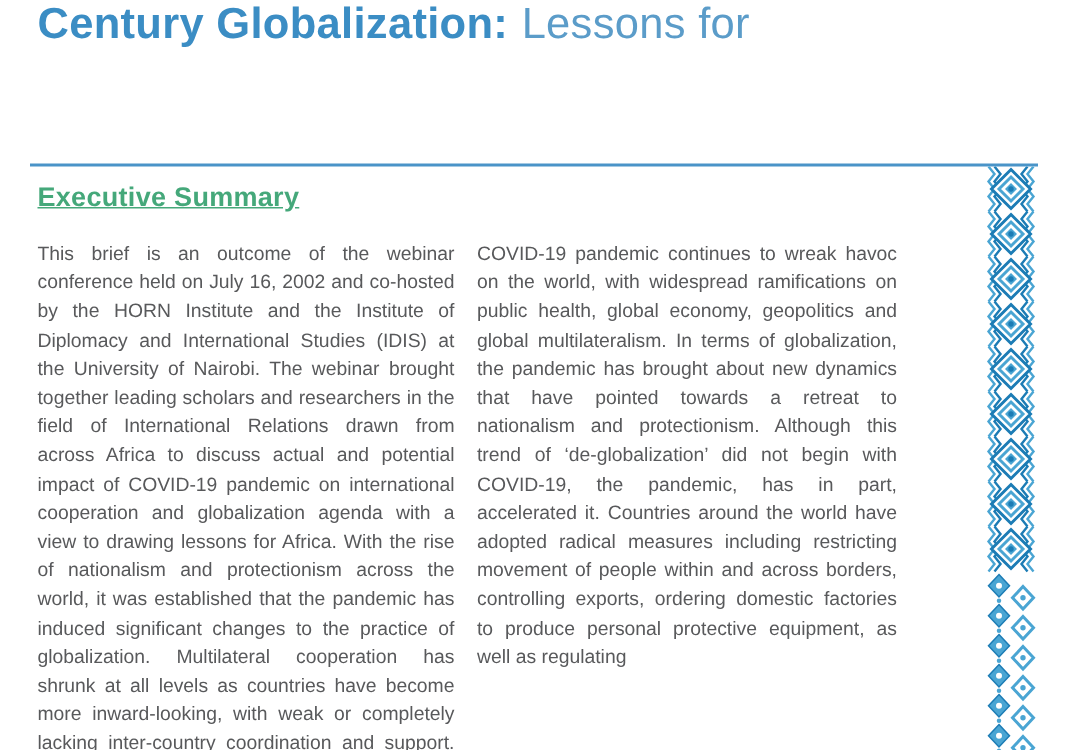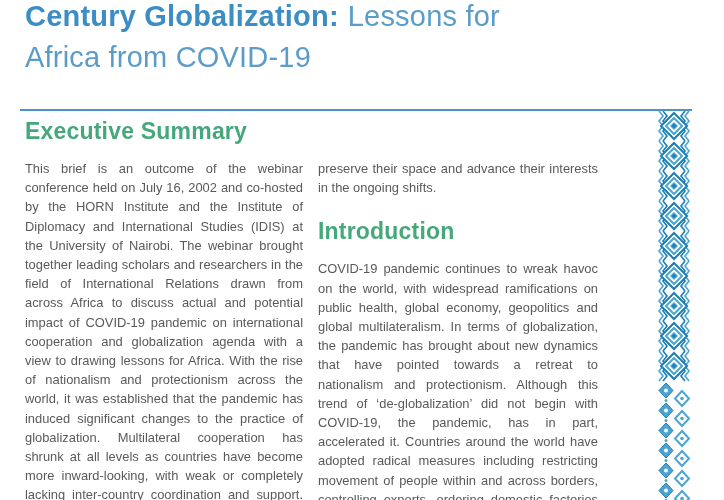--- a/index.html
+++ b/index.html
@@ -41,25 +41,26 @@
     background: var(--rule_blue);
   }
 
   
   .col { position: absolute; }
   .col-left  { left: 25px;  top: 107px; width: 278px; }
   .col-right { left: 318px; top: 146px; width: 280px; }
 
   h2.sec-heading {
     margin: 0;
-    font-size: 23px;
+    font-size: 18px;
     font-weight: 700;
     letter-spacing: 0.2px;
     color: var(--heading_green);
     line-height: 22px;
+    text-decoration: underline;
   }
   .col-left h2.sec-heading { margin-bottom: 17px; }
   .col-right h2.sec-heading { margin-top: 23px; margin-bottom: 17px; }
 
   p.body-text {
     margin: 0;
     font-size: 12.9px;
     line-height: 19.2px;
     text-align: justify;
     color: var(--body_text);
@@ -78,21 +79,20 @@
   .bOutline { fill: none; stroke: var(--pattern_mid); stroke-width: 2; }
   .bDot     { fill: var(--pattern_mid); }
 </style>
 </head>
 <body>
 
 <div class="page">
 
   <h1 class="title">
     <span class="t-line"><span class="t-bold">Century Globalization:</span><span class="t-reg">Lessons for</span></span>
-    <span class="t-line t-reg">Africa from COVID-19</span>
   </h1>
 
   <div class="rule"></div>
 
   <svg class="ribbon" width="36" height="402" viewBox="0 0 36 402" xmlns="http://www.w3.org/2000/svg">
     <defs>
       <g id="uA">
         <path class="zz-mid" d="M3 0 L7 5 L3 10 L7 15 L3 20 L7 25 L3 30"></path>
         <path class="zz-dark" d="M7 0 L11 5 L7 10 L11 15 L7 20 L11 25 L7 30"></path>
         <path class="zz-mid" d="M33 0 L29 5 L33 10 L29 15 L33 20 L29 25 L33 30"></path>
@@ -127,18 +127,16 @@
     <use href="#uB" transform="translate(0,372)"></use>
     <use href="#uB" transform="translate(0,392)"></use>
   </svg>
 
   <div class="col col-left">
     <h2 class="sec-heading">Executive Summary</h2>
     <p class="body-text">This brief is an outcome of the webinar conference held on July 16, 2002 and co-hosted by the HORN Institute and the Institute of Diplomacy and International Studies (IDIS) at the University of Nairobi. The webinar brought together leading scholars and researchers in the field of International Relations drawn from across Africa to discuss actual and potential impact of COVID-19 pandemic on international cooperation and globalization agenda with a view to drawing lessons for Africa. With the rise of nationalism and protectionism across the world, it was established that the pandemic has induced significant changes to the practice of globalization. Multilateral cooperation has shrunk at all levels as countries have become more inward-looking, with weak or completely lacking inter-country coordination and support. With the acceleration of the United States-China</p>
   </div>
 
   <div class="col col-right">
-    <p class="body-text">preserve their space and advance their interests in the ongoing shifts.</p>
-    <h2 class="sec-heading">Introduction</h2>
     <p class="body-text">COVID-19 pandemic continues to wreak havoc on the world, with widespread ramifications on public health, global economy, geopolitics and global multilateralism. In terms of globalization, the pandemic has brought about new dynamics that have pointed towards a retreat to nationalism and protectionism.  Although this trend of ‘de-globalization’ did not begin with COVID-19, the pandemic, has in part, accelerated it. Countries around the world have adopted radical measures including restricting movement of people within and across borders, controlling exports, ordering domestic factories to produce personal protective equipment, as well as regulating</p>
   </div>
 
 </div>
 
 </body></html>

